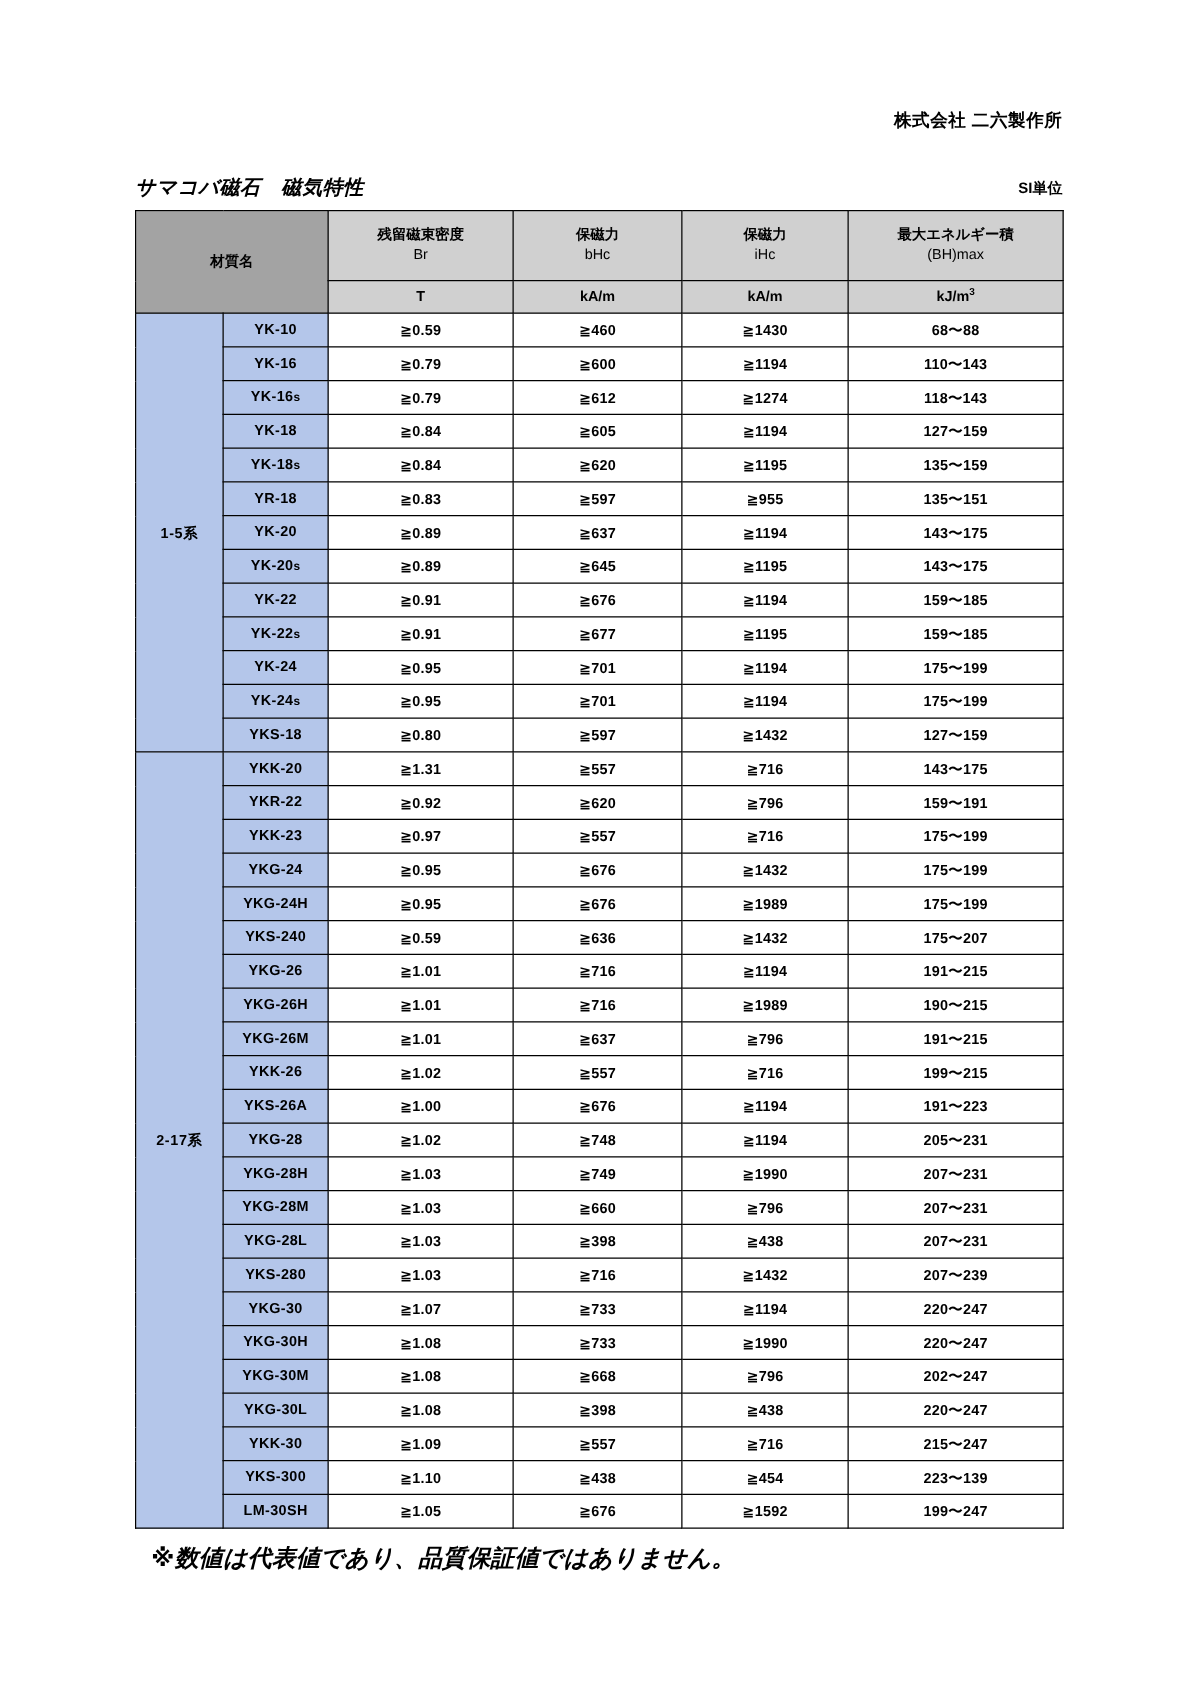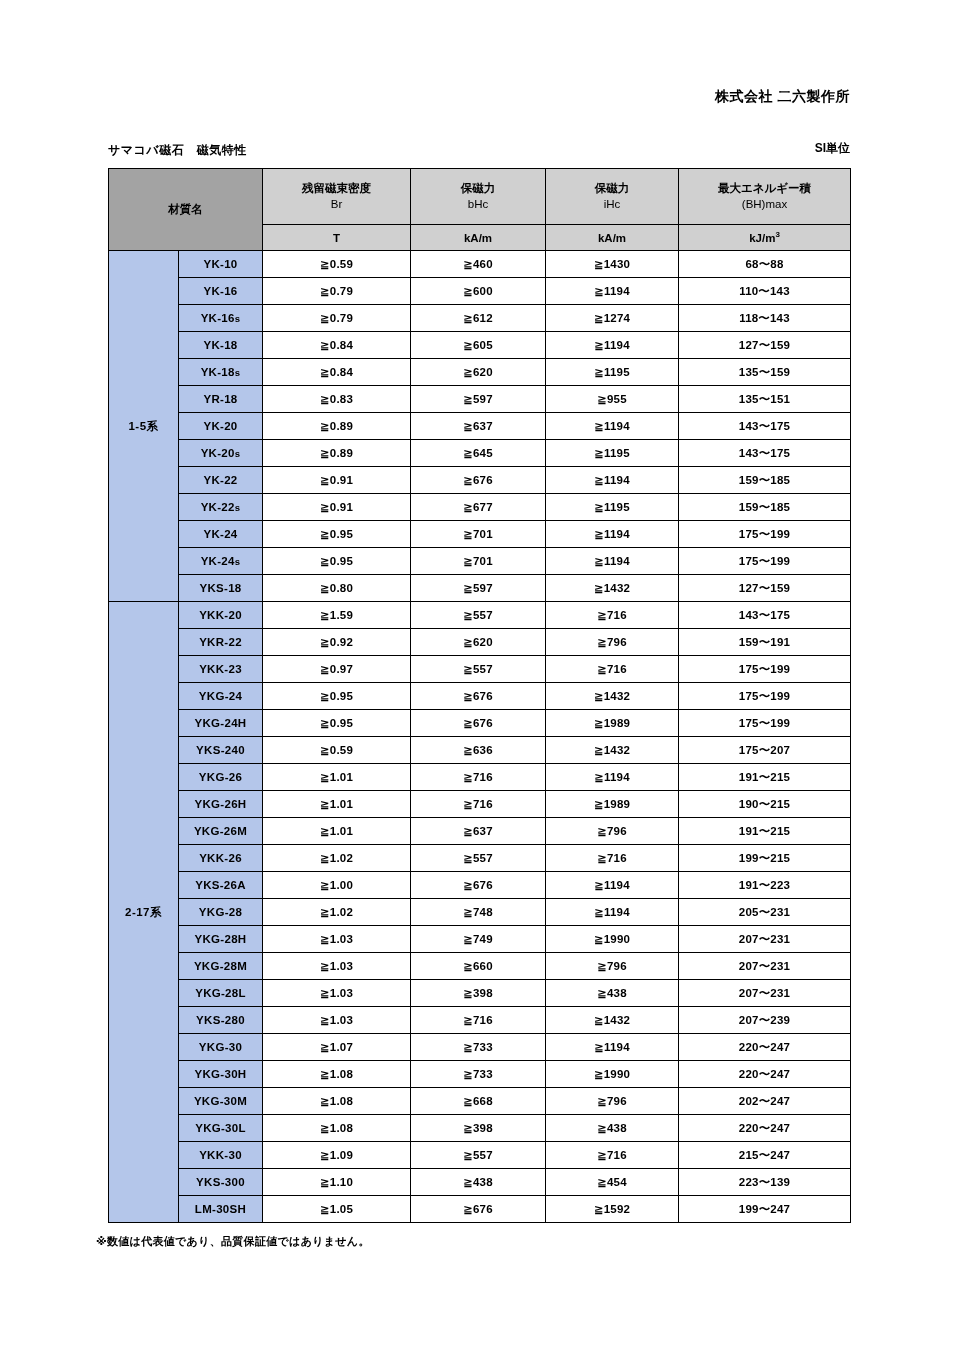--- a/index.html
+++ b/index.html
@@ -29,24 +29,25 @@
   #title-row {
     position: absolute;
     top: 140px;
     left: 108px;
     width: 742px;
     display: flex;
     align-items: flex-end;
     justify-content: space-between;
   }
   #doc-title {
-    font-size: 12px;
+    font-size: 16px;
     font-weight: bold;
     letter-spacing: 0.5px;
     white-space: nowrap;
+    font-style: italic;
   }
   #unit-note {
     font-size: 12px;
     font-weight: bold;
     white-space: nowrap;
     padding-bottom: 2px;
     text-align: right;
   }
 
   #spec-table {
@@ -118,26 +119,27 @@
   .grade-cell .sfx {
     font-size: 9.5px;
   }
 
   tbody tr.section-start > td {
     border-top: 2px solid #000000;
   }
 
   #footnote {
     position: absolute;
-    left: 96px;
+    left: 121px;
     top: 1234px;
-    font-size: 11px;
+    font-size: 19px;
     font-weight: bold;
     letter-spacing: 0.3px;
     white-space: nowrap;
+    font-style: italic;
   }
 </style>
 </head>
 <body>
 
 <div id="company-line">株式会社 二六製作所</div>
 
 <div id="title-row">
   <div id="doc-title">サマコバ磁石　磁気特性</div>
   <div id="unit-note">SI単位</div>
@@ -268,21 +270,21 @@
       <tr>
         <td class="grade-cell"><span>YKS-18</span></td>
         <td class="val-cell">≧0.80</td>
         <td class="val-cell">≧597</td>
         <td class="val-cell">≧1432</td>
         <td class="val-cell">127〜159</td>
       </tr>
       <tr class="section-start">
         <td class="series-cell" rowspan="23">2-17系</td>
         <td class="grade-cell"><span>YKK-20</span></td>
-        <td class="val-cell">≧1.59</td>
+        <td class="val-cell">≧1.31</td>
         <td class="val-cell">≧557</td>
         <td class="val-cell">≧716</td>
         <td class="val-cell">143〜175</td>
       </tr>
       <tr>
         <td class="grade-cell"><span>YKR-22</span></td>
         <td class="val-cell">≧0.92</td>
         <td class="val-cell">≧620</td>
         <td class="val-cell">≧796</td>
         <td class="val-cell">159〜191</td>

